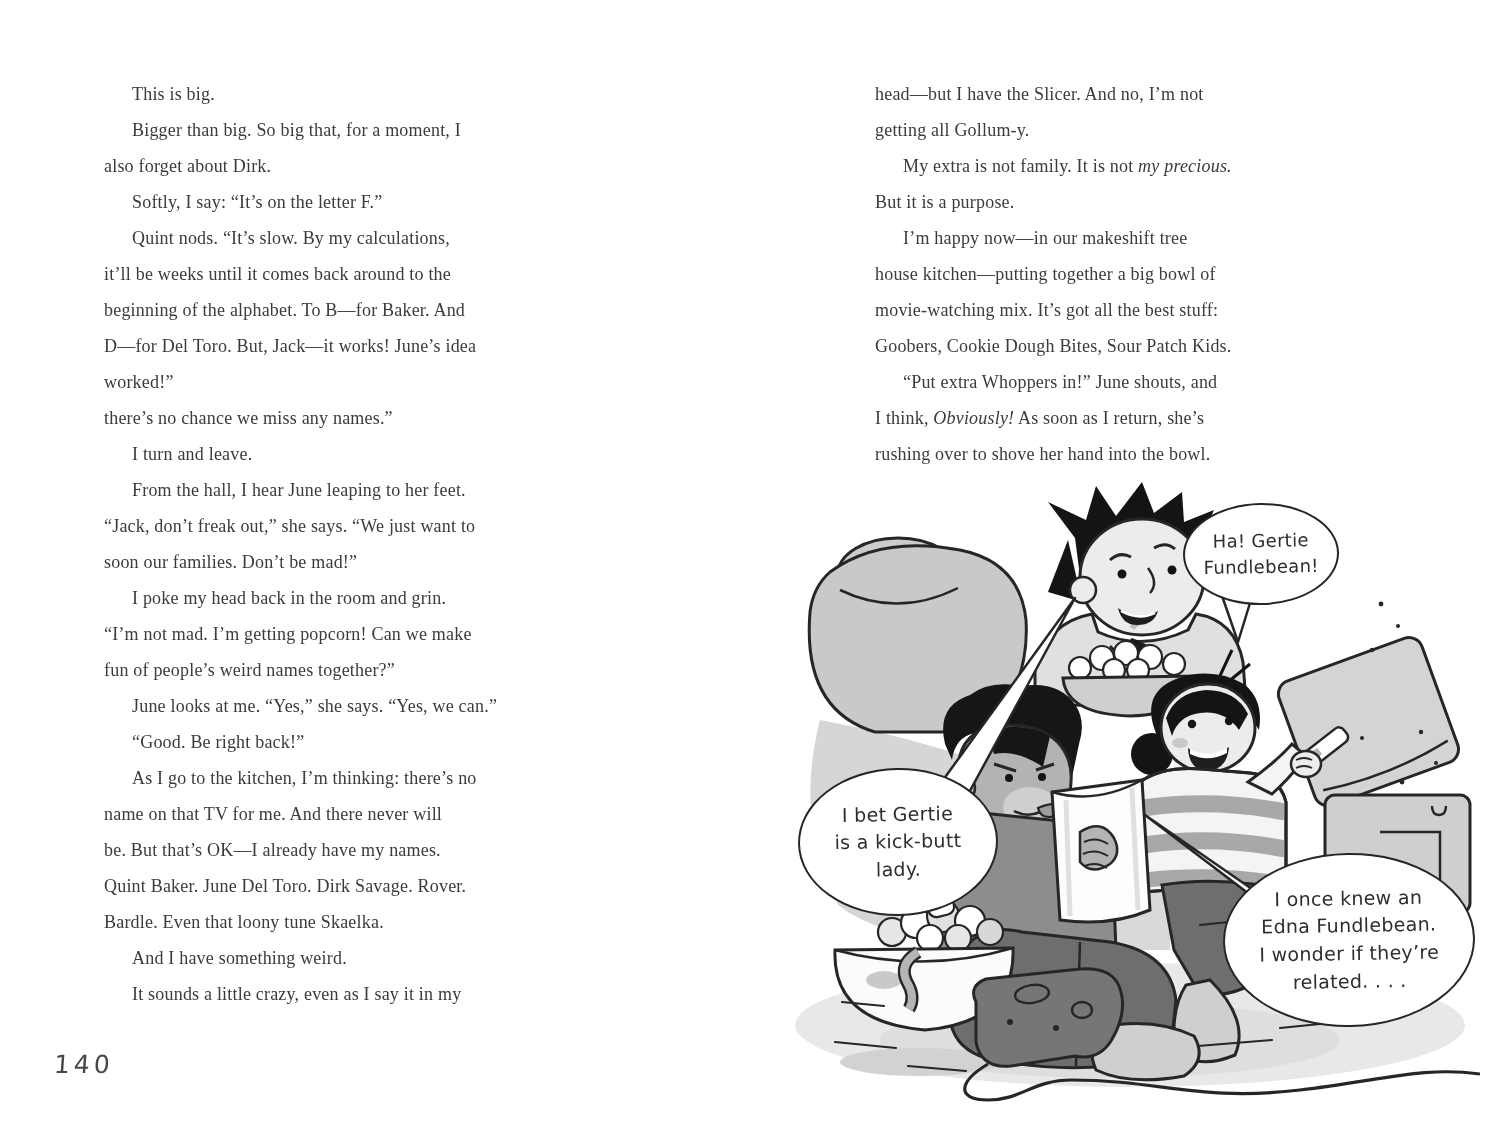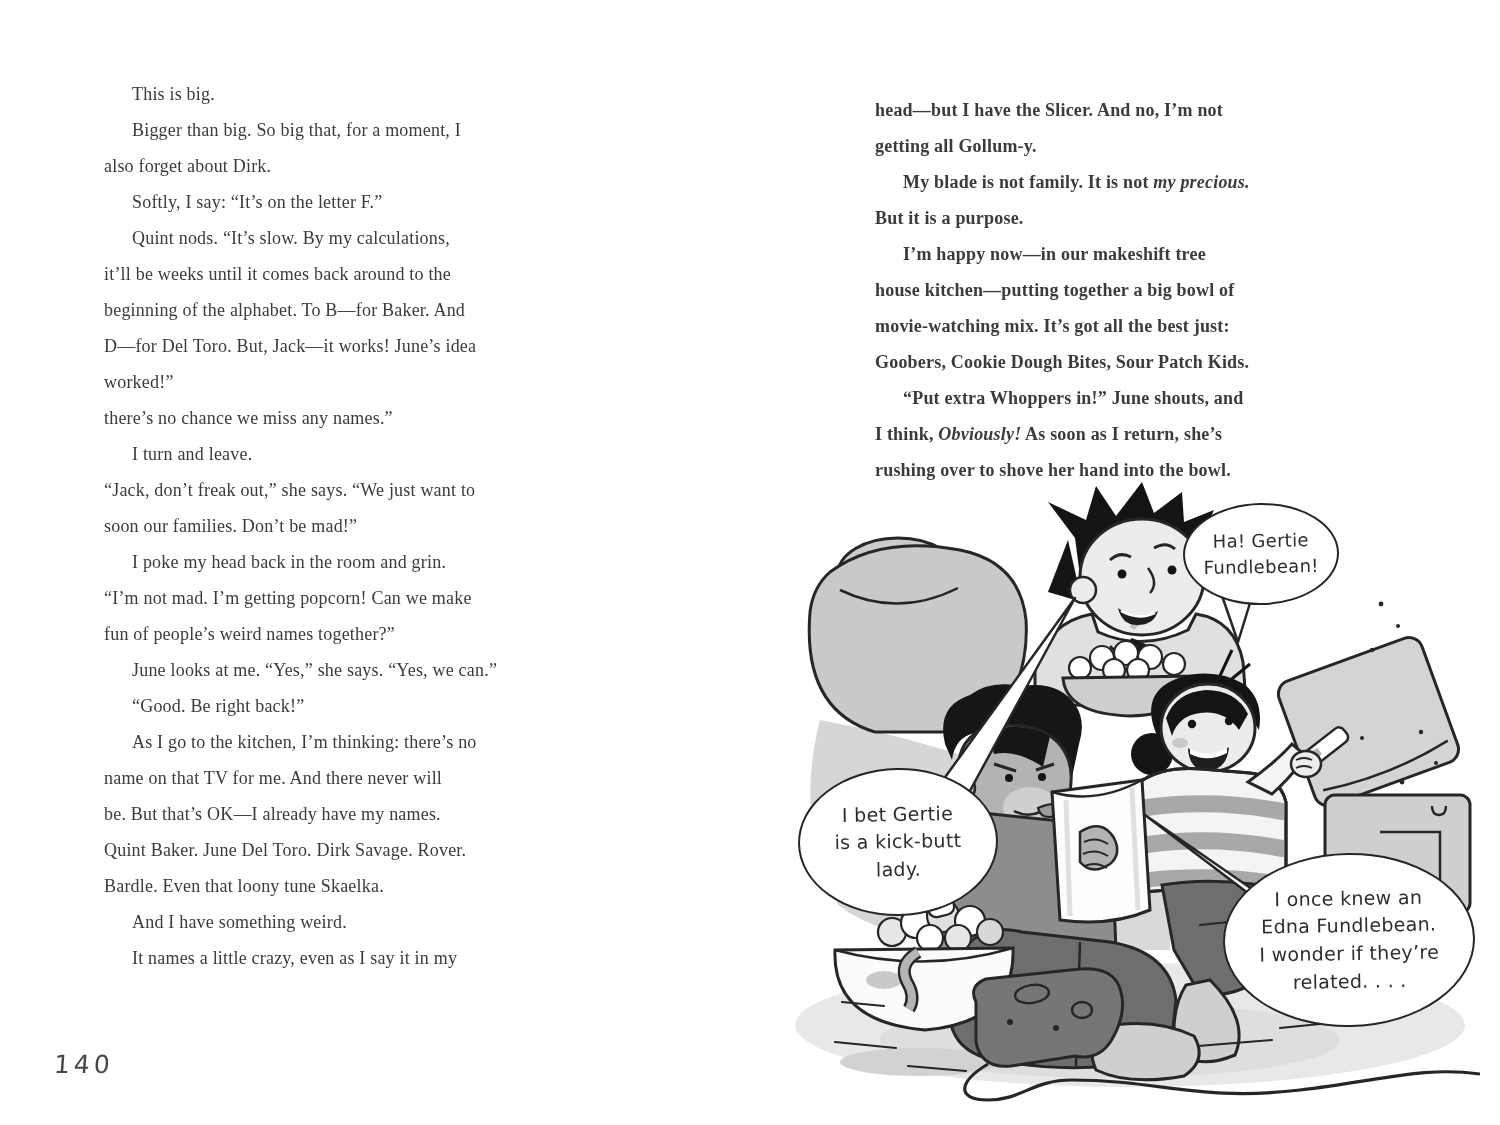--- a/index.html
+++ b/index.html
@@ -12,21 +12,21 @@
     position:absolute;
     font-size:18px;
     color:#3b3b3b;
     letter-spacing:0.2px;
   }
   .text-block .line { height:36px; white-space:pre; }
   .text-block .line.indent { padding-left:28px; }
   .italic { font-style:italic;text-align:center; }
 
   #left-text  { left:104px; top:84px; width:575px; }
-  #right-text { left:875px; top:100px; width:575px;font-weight:bold; }
+  #right-text { left:875px; top:84px; width:575px; }
 
   .page-number {
     position:absolute; left:54px; top:1050px;
     font-family:"DejaVu Sans", sans-serif;
     font-size:25px; color:#474747; letter-spacing:4px;
     transform:skewX(-4deg);
   }
 
   .illustration { position:absolute; left:780px; top:480px; width:700px; height:640px; }
   .illustration svg { position:absolute; left:0; top:0; }
@@ -59,47 +59,48 @@
         <div class="line indent"><span>Bigger than big. So big that, for a moment, I</span></div>
         <div class="line"><span>also forget about Dirk.</span></div>
         <div class="line indent"><span>Softly, I say: “It’s on the letter F.”</span></div>
         <div class="line indent"><span>Quint nods. “It’s slow. By my calculations,</span></div>
         <div class="line"><span>it’ll be weeks until it comes back around to the</span></div>
         <div class="line"><span>beginning of the alphabet. To B—for Baker. And</span></div>
         <div class="line"><span>D—for Del Toro. But, Jack—it works! June’s idea</span></div>
         <div class="line"><span>worked!”</span></div>
         <div class="line"><span>there’s no chance we miss any names.”</span></div>
         <div class="line indent"><span>I turn and leave.</span></div>
+        <div class="line indent"><span>From the hall, I hear June leaping to her feet.</span></div>
         <div class="line"><span>“Jack, don’t freak out,” she says. “We just want to</span></div>
         <div class="line"><span>soon our families. Don’t be mad!”</span></div>
         <div class="line indent"><span>I poke my head back in the room and grin.</span></div>
         <div class="line"><span>“I’m not mad. I’m getting popcorn! Can we make</span></div>
         <div class="line"><span>fun of people’s weird names together?”</span></div>
         <div class="line indent"><span>June looks at me. “Yes,” she says. “Yes, we can.”</span></div>
         <div class="line indent"><span>“Good. Be right back!”</span></div>
         <div class="line indent"><span>As I go to the kitchen, I’m thinking: there’s no</span></div>
         <div class="line"><span>name on that TV for me. And there never will</span></div>
         <div class="line"><span>be. But that’s OK—I already have my names.</span></div>
         <div class="line"><span>Quint Baker. June Del Toro. Dirk Savage. Rover.</span></div>
         <div class="line"><span>Bardle. Even that loony tune Skaelka.</span></div>
         <div class="line indent"><span>And I have something weird.</span></div>
-        <div class="line indent"><span>It names a little crazy, even as I say it in my</span></div>
+        <div class="line indent"><span>It sounds a little crazy, even as I say it in my</span></div>
       </div>
     <div class="page-number">140</div>
   </div>
 
   <div>
     <div id="right-text" class="text-block">
         <div class="line"><span>head—but I have the Slicer. And no, I’m not</span></div>
         <div class="line"><span>getting all Gollum-y.</span></div>
-        <div class="line indent"><span>My blade is not family. It is not </span><span class="italic">my precious.</span></div>
+        <div class="line indent"><span>My extra is not family. It is not </span><span class="italic">my precious.</span></div>
         <div class="line"><span>But it is a purpose.</span></div>
         <div class="line indent"><span>I’m happy now—in our makeshift tree</span></div>
         <div class="line"><span>house kitchen—putting together a big bowl of</span></div>
-        <div class="line"><span>movie-watching mix. It’s got all the best just:</span></div>
+        <div class="line"><span>movie-watching mix. It’s got all the best stuff:</span></div>
         <div class="line"><span>Goobers, Cookie Dough Bites, Sour Patch Kids.</span></div>
         <div class="line indent"><span>“Put extra Whoppers in!” June shouts, and</span></div>
         <div class="line"><span>I think, </span><span class="italic">Obviously!</span><span> As soon as I return, she’s</span></div>
         <div class="line"><span>rushing over to shove her hand into the bowl.</span></div>
       </div>
 
     <div class="illustration">
       <svg width="700" height="640" viewBox="0 0 700 640">
 
         <g>

